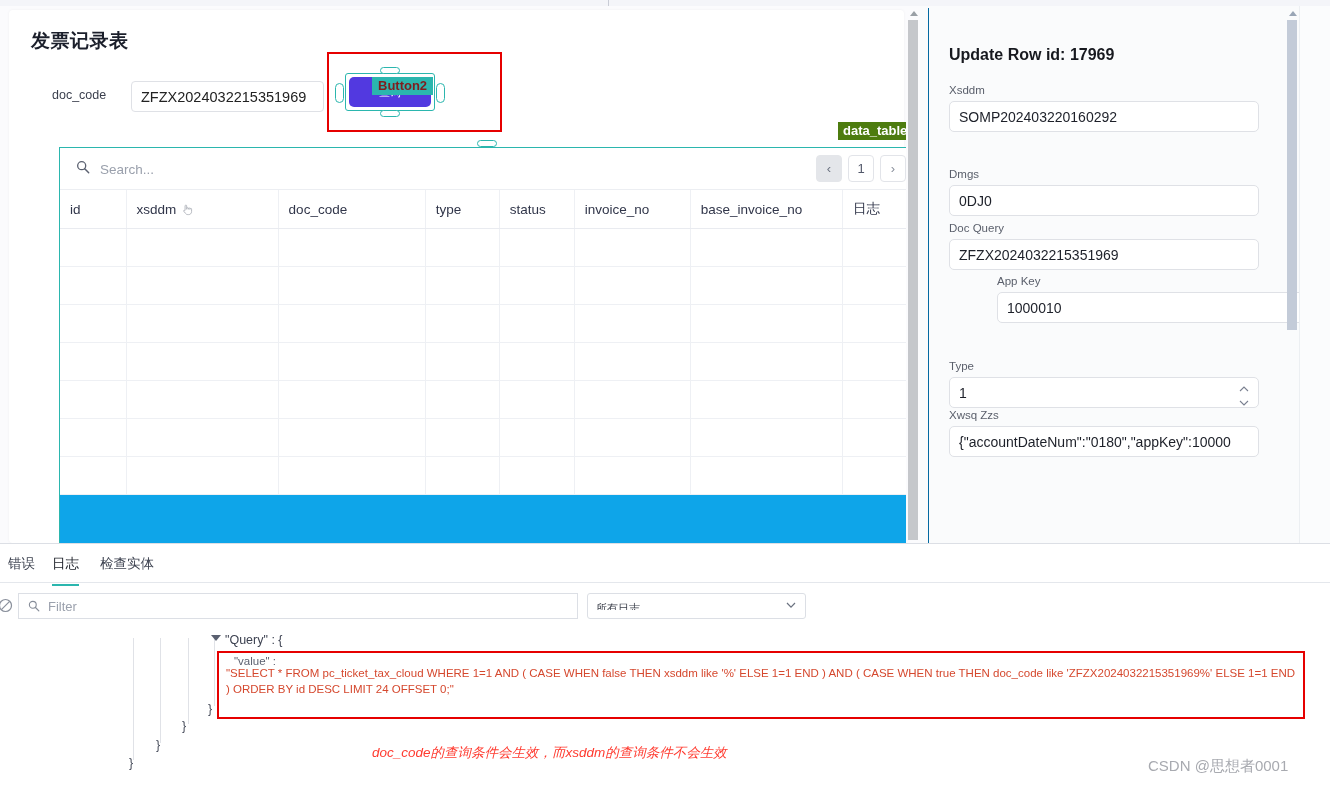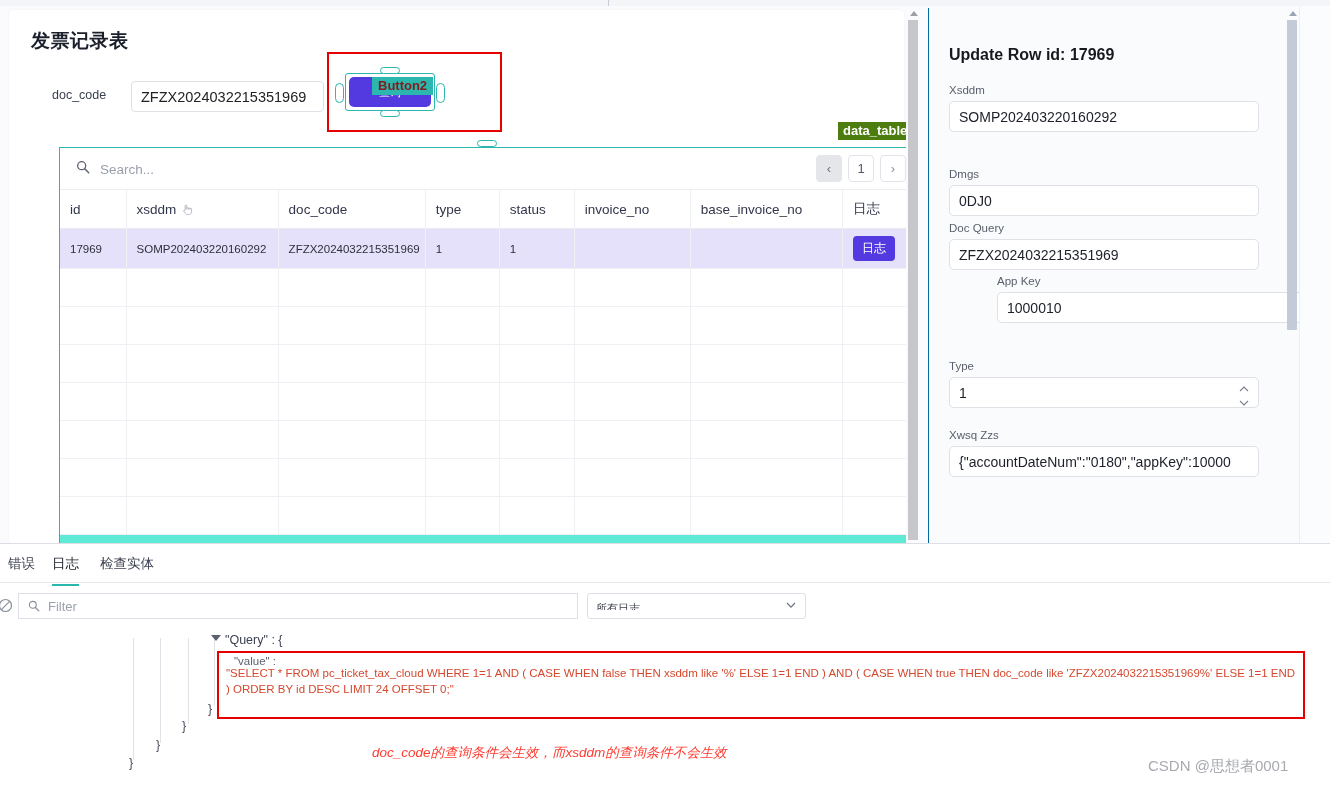--- a/index.html
+++ b/index.html
@@ -82,21 +82,21 @@
   }
   .dt-handle-top {
     position: absolute; left: 468px; top: 130px; width: 20px; height: 7px;
     border: 1.5px solid #2bb6ae; border-radius: 6px; background: #fff;
   }
 
   
   .table-box {
     position: absolute; left: 50px; top: 137px; width: 856px; height: 401px;
     border: 1.5px solid #2bb6ae; border-top: 1.5px solid #2bb6ae;
-    background: #5eead4;
+    background: #0ea5e9;
   }
   .table-toolbar {
     position: relative; height: 42px; border-bottom: 1px solid #eceef2; background:#fff;
   }
   .search-icon {
     position: absolute; left: 16px; top: 12px; width: 14px; height: 14px;
   }
   .search-input {
     position: absolute; left: 38px; top: 10px; width: 700px; height: 22px;
     border: 0; outline: none; font-size: 13.5px; color: #444;
@@ -349,30 +349,20 @@
               </th>
               <th>doc_code</th>
               <th>type</th>
               <th>status</th>
               <th>invoice_no</th>
               <th>base_invoice_no</th>
               <th>日志</th>
             </tr>
           </thead>
           <tbody>
-            <tr class="sel-row">
-              <td>17969</td>
-              <td>SOMP202403220160292</td>
-              <td>ZFZX2024032215351969</td>
-              <td>1</td>
-              <td>1</td>
-              <td></td>
-              <td></td>
-              <td><span class="log-btn">日志</span></td>
-            </tr>
             <tr class="blank">
                 <td></td>
                 <td></td>
                 <td></td>
                 <td></td>
                 <td></td>
                 <td></td>
                 <td></td>
                 <td></td>
               </tr>
@@ -485,21 +475,21 @@
         <div class="spinner">
           <svg class="chev" viewBox="0 0 10 6">
               <path d="M1 5L5 1l4 4" fill="none" stroke="#7a8090" stroke-width="1.1"></path>
             </svg>
           <svg class="chev" viewBox="0 0 10 6">
               <path d="M1 1l4 4 4-4" fill="none" stroke="#7a8090" stroke-width="1.1"></path>
             </svg>
         </div>
       </div>
 
-      <div class="form-row" style="top:421px;">
+      <div class="form-row" style="top:401px;">
         <span class="form-label">Xwsq Zzs</span>
         <input class="form-input" value="{&quot;accountDateNum&quot;:&quot;0180&quot;,&quot;appKey&quot;:10000" style="">
       </div>
 
     </div>
   </div>
 
   <div class="panel-divider"></div>
   <div class="vscroll-rp">
     <div class="arrow"></div>

